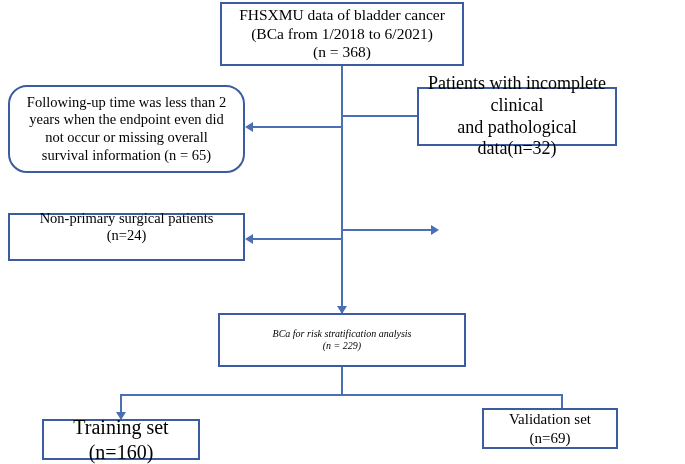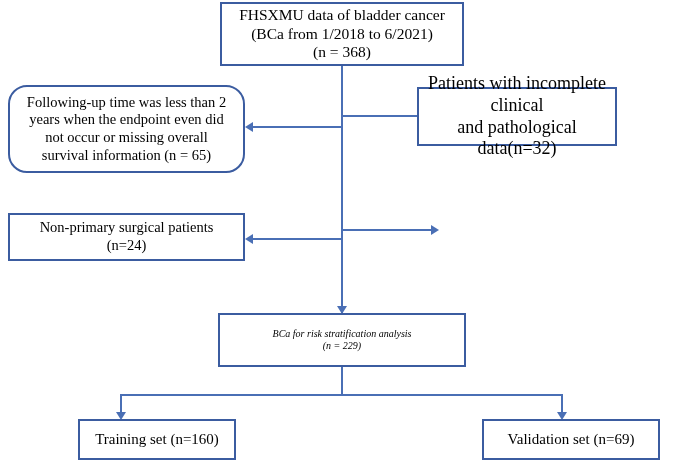--- a/index.html
+++ b/index.html
@@ -34,25 +34,25 @@
   .box-text {
     display: block;
     width: 100%;
     white-space: pre-line;
   }
 
   
   #node-source      { left: 220px; top: 2px;   width: 244px; height: 64px;  font-size: 15.5px; }
   #node-followup    { left: 8px;   top: 85px;  width: 237px; height: 88px;  font-size: 14.5px; border-radius: 19px; }
   #node-incomplete  { left: 417px; top: 87px;  width: 200px; height: 59px;  font-size: 18px; }
-  #node-nonprimary  { left: 8px;   top: 213px; width: 237px; height: 48px;  font-size: 14.5px; }
+  #node-nonprimary  { left: 8px;   top: 213px; width: 237px; height: 48px;  font-size: 14.5px; align-items: flex-end; }
   #node-mri         { left: 437px; top: 199px; width: 240px; height: 74px;  font-size: 14.5px; }
   #node-risk        { left: 218px; top: 313px; width: 248px; height: 54px;  font-size: 10px; font-style: italic;   }
-  #node-training    { left: 42px;  top: 419px; width: 158px; height: 41px;  font-size: 15px; margin-left: 36px;   }
-  #node-validation  { left: 482px; top: 419px; width: 178px; height: 41px;  font-size: 15px;   }
+  #node-training    { left: 42px;  top: 419px; width: 158px; height: 41px;  font-size: 20px;   }
+  #node-validation  { left: 482px; top: 408px; width: 136px; height: 41px;  font-size: 15px;   }
 
   
   .conn {
     position: absolute;
     background: #4a6fb5;
     z-index: 1;
   }
   .vline { width: 2px; }
   .hline { height: 2px; }
 

